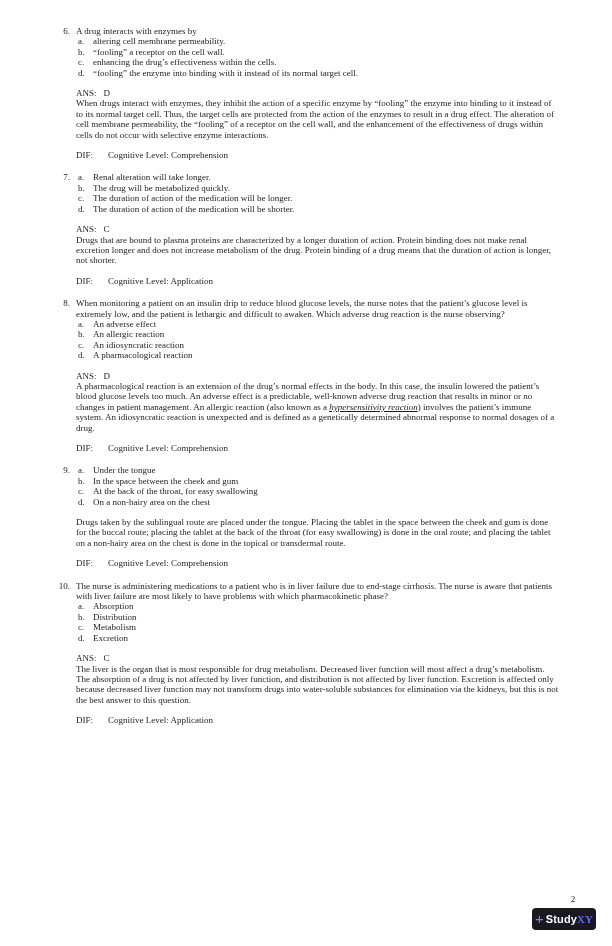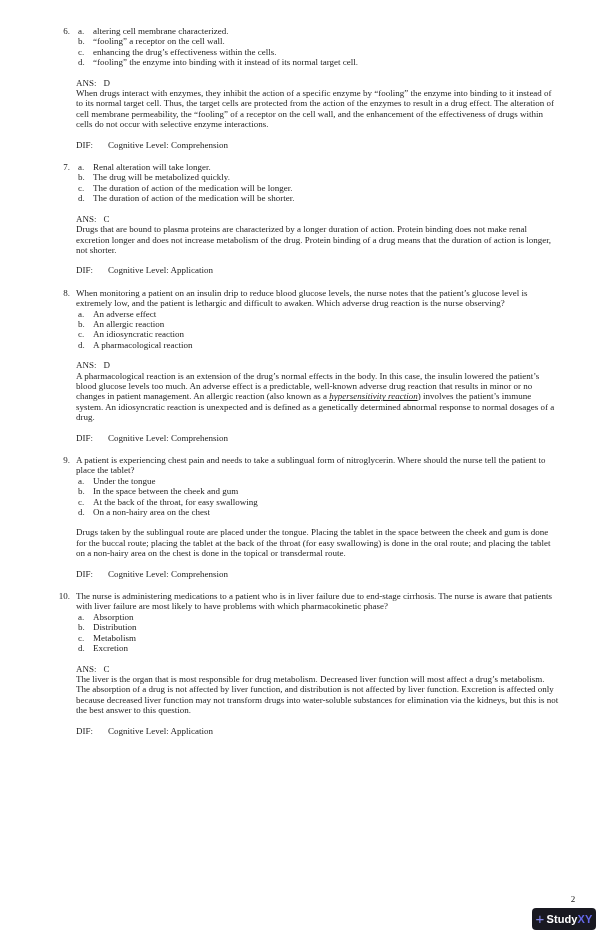--- a/index.html
+++ b/index.html
@@ -62,34 +62,35 @@
   }
   .brand-plus {
     color: #8184e8;
     font-weight: normal;
     font-size: 15px;
     line-height: 1;
     margin-right: 2px;
     transform: translateY(-1px);
   }
   .brand-study { color: #ffffff; }
-  .brand-xy { color: #6468e6; }
+  .brand-xy { color: #6468e6; font-family: Liberation Serif, serif; }
 </style>
 </head>
 <body>
 
 <div class="page">
   <main class="content">
   <section class="question">
     <div class="qnum">6.</div>
     <div class="qbody">
-      <div class="opts">
-            <div class="opt">
-              <span class="opt-letter">a.</span>
-              <span class="opt-text">altering cell membrane characterized.</span>
+      <div class="qstem">A drug interacts with enzymes by</div>
+      <div class="opts">
+            <div class="opt">
+              <span class="opt-letter">a.</span>
+              <span class="opt-text">altering cell membrane permeability.</span>
             </div>
             <div class="opt">
               <span class="opt-letter">b.</span>
               <span class="opt-text">“fooling” a receptor on the cell wall.</span>
             </div>
             <div class="opt">
               <span class="opt-letter">c.</span>
               <span class="opt-text">enhancing the drug’s effectiveness within the cells.</span>
             </div>
             <div class="opt">
@@ -154,21 +155,20 @@
           </div>
       <div class="ans-line"><span>ANS:</span><span class="ans-value">D</span></div>
       <div class="rationale"><span>A pharmacological reaction is an extension of the drug’s normal effects in the body. In this case, the insulin lowered the patient’s blood glucose levels too much. An adverse effect is a predictable, well-known adverse drug reaction that results in minor or no changes in patient management. An allergic reaction (also known as a </span><span class="italic">hypersensitivity reaction</span><span>) involves the patient’s immune system. An idiosyncratic reaction is unexpected and is defined as a genetically determined abnormal response to normal dosages of a drug.</span></div>
       <div class="dif-line"><span>DIF:</span><span class="dif-value">Cognitive Level: Comprehension</span></div>
     </div>
   </section>
 
   <section class="question">
     <div class="qnum">9.</div>
     <div class="qbody">
-      <div class="qstem">A patient is experiencing chest pain and needs to take a sublingual form of nitroglycerin. Where should the nurse tell the patient to place the tablet?</div>
       <div class="opts">
             <div class="opt">
               <span class="opt-letter">a.</span>
               <span class="opt-text">Under the tongue</span>
             </div>
             <div class="opt">
               <span class="opt-letter">b.</span>
               <span class="opt-text">In the space between the cheek and gum</span>
             </div>
             <div class="opt">

